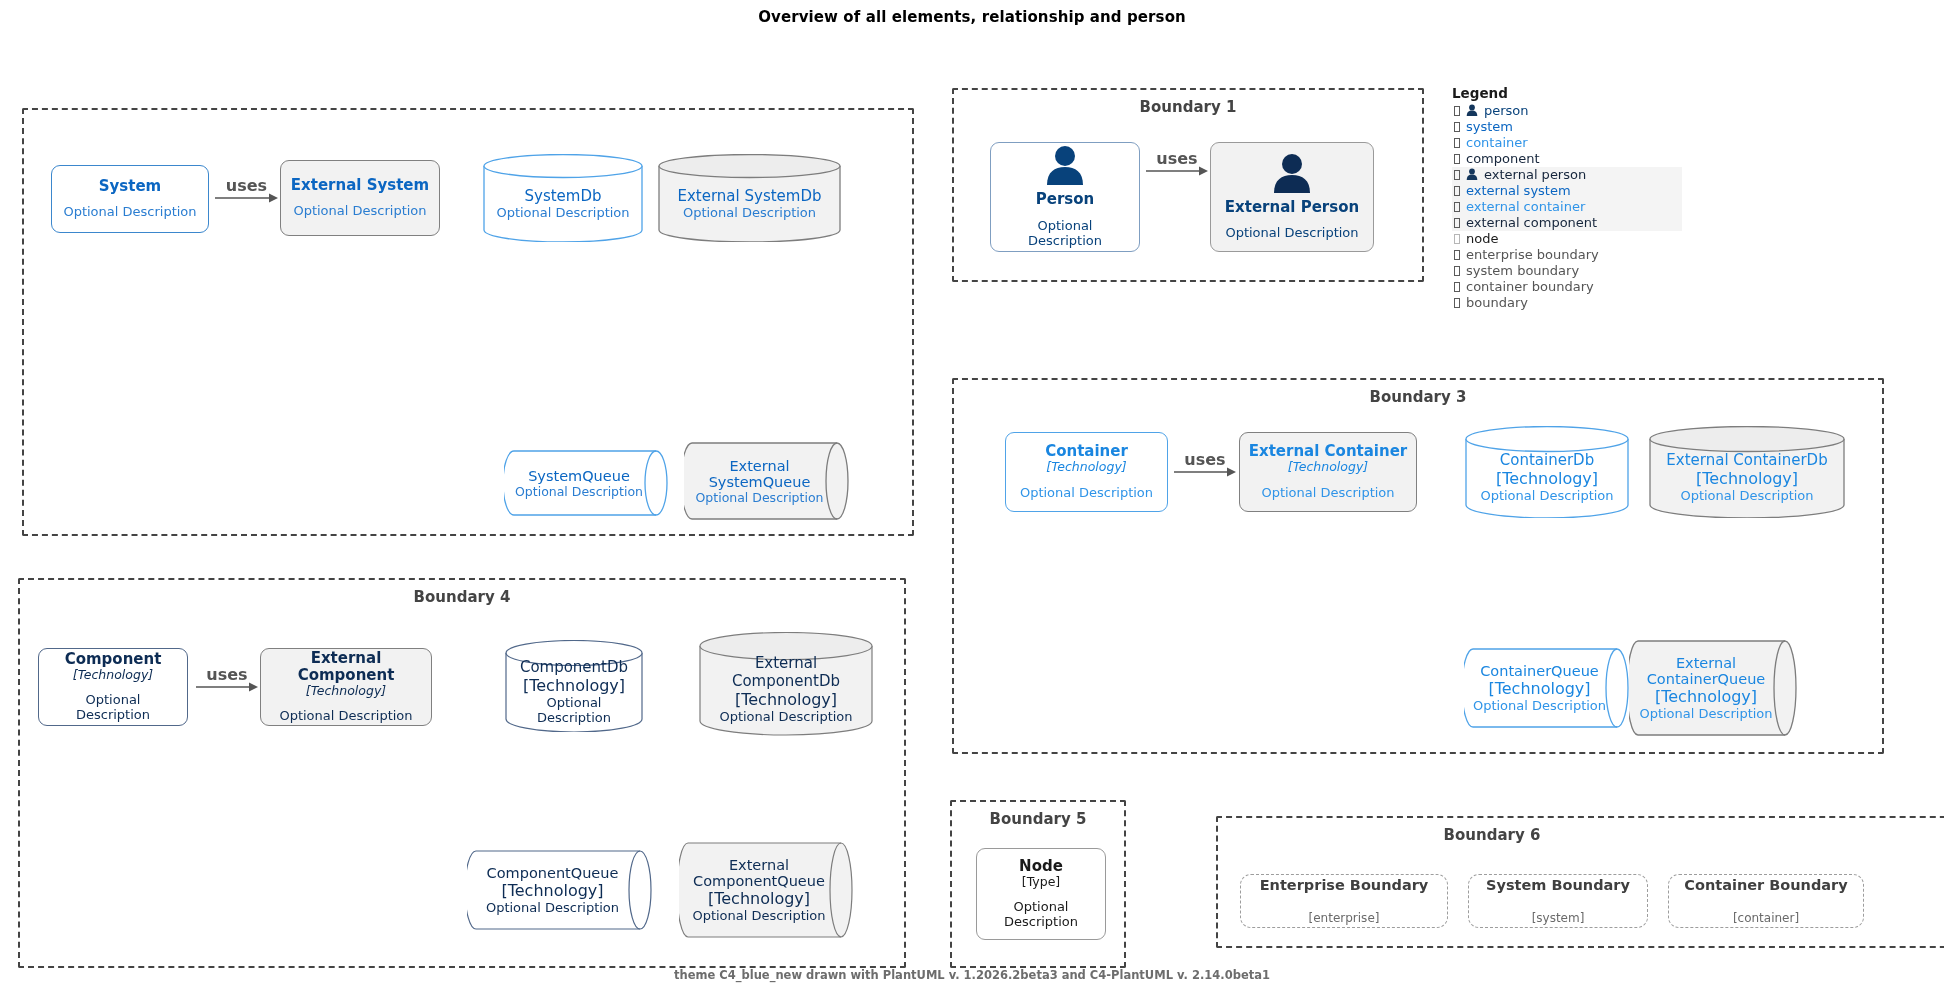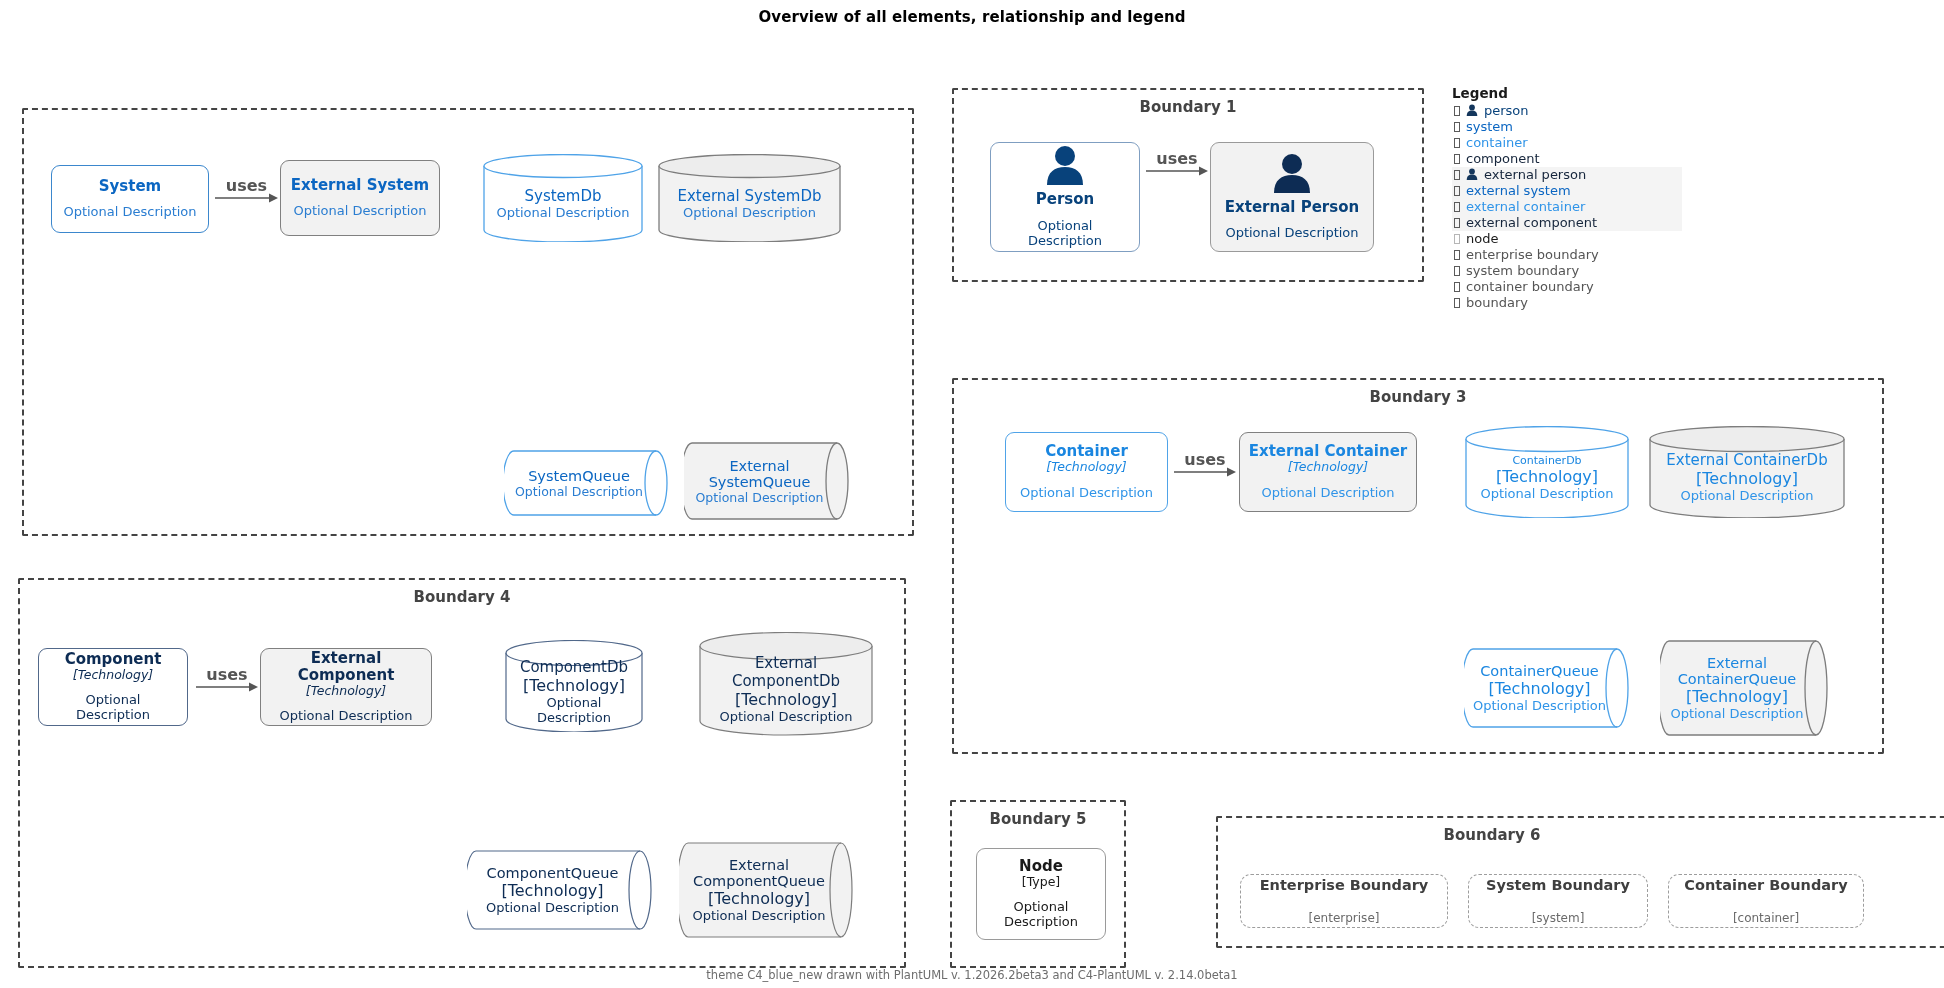--- a/index.html
+++ b/index.html
@@ -27,20 +27,21 @@
     color: #000000;
     letter-spacing: .1px;
   }
   .diagram-footer {
     position: absolute;
     left: 0; top: 968px;
     width: 1944px;
     text-align: center;
     font-size: 11.5px;
     color: #6d6d6d;
+    font-weight: bold;
   }
 
   
   .boundary {
     position: absolute;
     border: 2px dashed #444444;
     border-radius: 2px;
     background: transparent;
   }
   .boundary > .boundary-title {
@@ -191,21 +192,21 @@
   .lgc-container { color:#2f94e8; }
   .lgc-component { color:#16263c; }
   .lgc-node      { color:#1a1a1a; }
   .lgc-boundary  { color:#555555; }
 </style>
 </head>
 <body>
 
 <div id="canvas">
 
-  <div class="diagram-title">Overview of all elements, relationship and legend</div>
+  <div class="diagram-title">Overview of all elements, relationship and person</div>
 
   <div class="boundary" style="left:22px; top:108px; width:892px; height:428px;">
 
     <div class="node shape-box th-system" style="left:27px; top:55px; width:158px; height:68px;">
       <div class="n-name" style="font-size:15px">System</div>
       <div class="n-desc" style="font-size:13px">Optional Description</div>
     </div>
 
     <div class="rel" style="left:191px; top:82px; width:63px; height:12px;">
       <svg width="63" height="12" viewBox="0 0 63 12" aria-hidden="true">
@@ -393,21 +394,21 @@
       <div class="n-tech">[Technology]</div>
       <div class="n-desc" style="font-size:13px">Optional Description</div>
     </div>
 
     <div class="shape-db" style="left:511px; top:46px; width:164px; height:92px;">
       <svg viewBox="0 0 164 92" preserveAspectRatio="none" aria-hidden="true">
         <path d="M1,13 L1,79 A81,13 0 0 0 163,79 L163,13" fill="#ffffff" stroke="#4fa3e8" stroke-width="1.3"></path>
         <ellipse cx="82" cy="13" rx="81" ry="12.5" fill="#ffffff" stroke="#4fa3e8" stroke-width="1.3"></ellipse>
       </svg>
       <div class="db-content th-container">
-        <div class="n-name" style="font-size:11px">ContainerDb</div>
+        <div class="n-name" style="font-size:15px">ContainerDb</div>
         <div class="n-tech">[Technology]</div>
         <div class="n-desc" style="font-size:13px">Optional Description</div>
       </div>
     </div>
 
     <div class="shape-db" style="left:695px; top:46px; width:196px; height:92px;">
       <svg viewBox="0 0 196 92" preserveAspectRatio="none" aria-hidden="true">
         <path d="M1,13 L1,79 A97,13 0 0 0 195,79 L195,13" fill="#f2f2f2" stroke="#7d7d7d" stroke-width="1.3"></path>
         <ellipse cx="98" cy="13" rx="97" ry="12.5" fill="#ededed" stroke="#7d7d7d" stroke-width="1.3"></ellipse>
       </svg>
@@ -423,21 +424,21 @@
         <path d="M9,1 L153,1 A11,39 0 0 1 153,79 L9,79 A11,39 0 0 1 9,1 Z" fill="#ffffff" stroke="#4fa3e8" stroke-width="1.3"></path>
         <path d="M153,1 A11,39 0 0 0 153,79" fill="none" stroke="#4fa3e8" stroke-width="1.3"></path>
       </svg>
       <div class="q-content th-container">
         <div class="n-name" style="font-size:14.5px">ContainerQueue</div>
         <div class="n-tech">[Technology]</div>
         <div class="n-desc" style="font-size:13px">Optional Description</div>
       </div>
     </div>
 
-    <div class="shape-queue" style="left:706px; top:260px; width:168px; height:96px;">
+    <div class="shape-queue" style="left:675px; top:260px; width:168px; height:96px;">
       <svg viewBox="0 0 168 96" preserveAspectRatio="none" aria-hidden="true">
         <path d="M9,1 L156,1 A11,47 0 0 1 156,95 L9,95 A11,47 0 0 1 9,1 Z" fill="#f2f2f2" stroke="#7d7d7d" stroke-width="1.3"></path>
         <path d="M156,1 A11,47 0 0 0 156,95" fill="none" stroke="#7d7d7d" stroke-width="1.3"></path>
       </svg>
       <div class="q-content th-container">
         <div class="n-name" style="font-size:14.5px">External ContainerQueue</div>
         <div class="n-tech">[Technology]</div>
         <div class="n-desc" style="font-size:13px">Optional Description</div>
       </div>
     </div>

